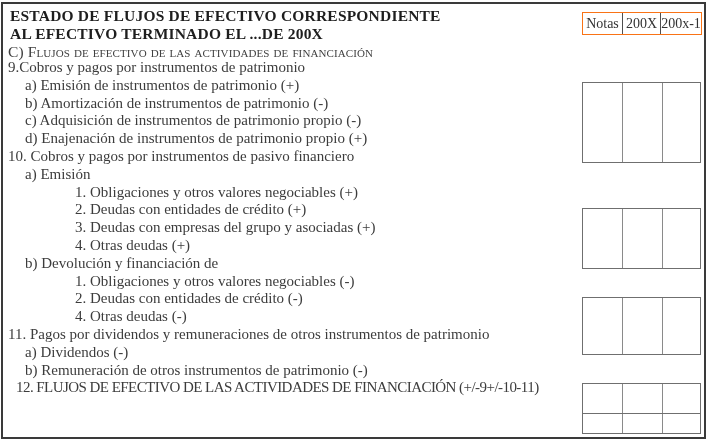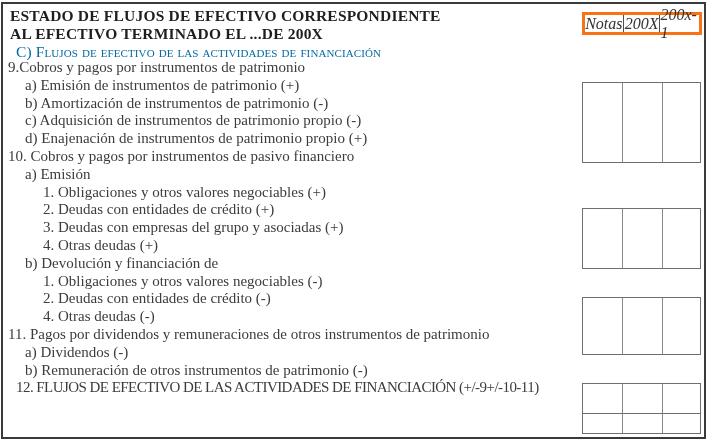--- a/index.html
+++ b/index.html
@@ -7,34 +7,34 @@
     position:relative;width:710px;height:443px;background:#ffffff;
     font-family:"Liberation Serif","DejaVu Serif",serif;overflow:hidden;
   }
   .frame{
     position:absolute;left:1px;top:2px;width:705px;height:437px;
     border:2px solid #3a3a3a;box-sizing:border-box;pointer-events:none;
   }
   .title-block{position:absolute;left:10px;top:7px;width:560px;color:#1e1e1e;}
   .title-line{font-weight:bold;font-size:15.5px;line-height:18px;letter-spacing:.2px;white-space:nowrap;}
   .section-c{
-    position:absolute;left:16px;top:42.5px;font-size:15.5px;color:#0369a1;
+    position:absolute;left:8px;top:42.5px;font-size:15.5px;color:#404040;
     font-variant:small-caps;white-space:nowrap;letter-spacing:.1px;
   }
   .rows{position:absolute;left:0;top:59px;width:582px;color:#3c3c3c;font-size:15px;}
   .row{line-height:17.8px;white-space:nowrap;}
   .i0{padding-left:8px;}
   .i1{padding-left:25px;}
-  .i2{padding-left:43px;}
+  .i2{padding-left:43px;margin-left:32px;}
   .caps{letter-spacing:-0.55px;padding-left:16px;}
   
   .colhead{
     position:absolute;left:582px;top:12px;width:120px;height:23px;
-    border:3px solid #f97316;box-sizing:border-box;display:flex;
-    font-size:16px;color:#333;font-style:italic;
+    border:1px solid #f97316;box-sizing:border-box;display:flex;
+    font-size:14px;color:#333;
   }
   .colhead .hc{display:flex;align-items:center;justify-content:center;height:100%;box-sizing:border-box;}
   .colhead .hc1{width:39px;}
   .colhead .hc2{width:38px;border-left:1px solid #4e4e4e;}
   .colhead .hc3{width:41px;border-left:1px solid #4e4e4e;}
   
   .grid{
     position:absolute;left:582px;width:119px;border:1px solid #6f6f6f;
     box-sizing:border-box;display:flex;background:#fff;
   }

